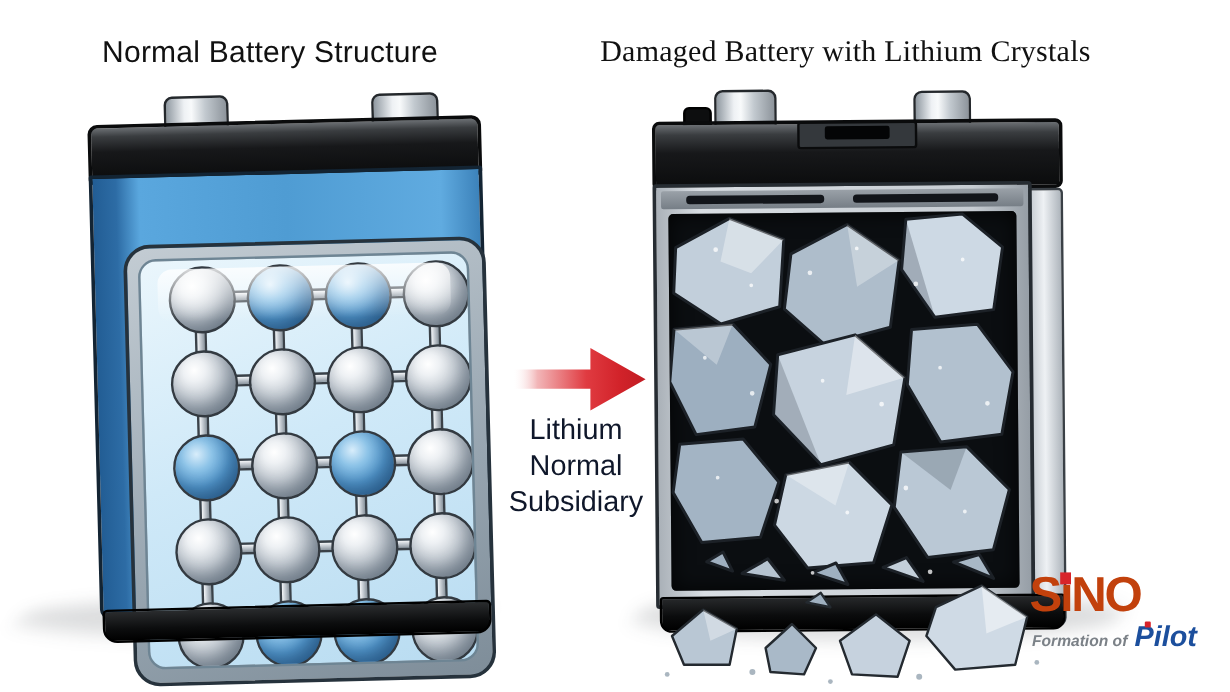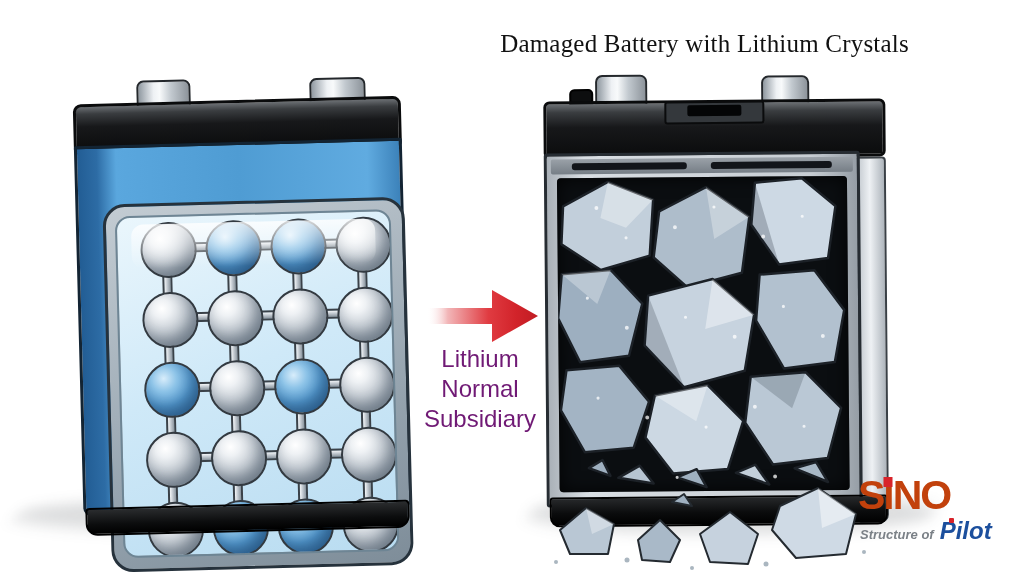--- a/index.html
+++ b/index.html
@@ -41,21 +41,21 @@
   .sphere.silver{background:radial-gradient(circle at 34% 28%,#ffffff 0%,#eef1f4 18%,#c6cdd4 45%,#9aa5ae 75%,#7f8a93 100%);}
   .sphere.blue{background:radial-gradient(circle at 34% 28%,#d8edfb 0%,#8ec4e8 25%,#4e93c9 55%,#2d6da5 85%,#235988 100%);}
   .rod-h{position:absolute;height:10px;background:linear-gradient(180deg,#f4f6f8,#c3cad1 45%,#8b959e);
          border:2px solid #3a4148;border-radius:5px;box-sizing:border-box;}
   .rod-v{position:absolute;width:10px;background:linear-gradient(90deg,#f4f6f8,#c3cad1 45%,#8b959e);
          border:2px solid #3a4148;border-radius:5px;box-sizing:border-box;}
 
   
   #arrow{position:absolute;left:428px;top:286px;width:112px;height:60px;}
   #transition-label{position:absolute;left:398px;top:344px;width:164px;text-align:center;
-      font-size:24px;line-height:30px;color:#701a75;}
+      font-size:24px;line-height:30px;color:#0f172a;}
 
   
   #battery-right{position:absolute;left:545px;top:74px;width:342px;height:450px;transform:rotate(-.5deg);}
   #battery-right .t1{left:52px;top:0;width:48px;height:36px;}
   #battery-right .t2{left:218px;top:2px;width:44px;height:34px;}
   #battery-right .knob{position:absolute;left:26px;top:14px;width:20px;height:18px;background:#0d0e0f;
       border:2px solid #000;border-radius:5px 5px 2px 2px;}
   #battery-right .cap{left:0;top:26px;width:336px;height:52px;border-radius:6px;}
   .cap-notch-outer{position:absolute;left:50%;top:-2px;transform:translateX(-50%);width:96px;height:19px;
       background:#34383c;border:2px solid #0a0b0c;border-radius:3px;}
@@ -87,20 +87,21 @@
   .logo-row2{display:flex;align-items:baseline;gap:6px;margin-top:1px;margin-left:2px;}
   .sub-text{font-size:13px;font-style:italic;color:#7b8187;font-weight:bold;}
   .sub-brand{font-size:24px;font-style:italic;font-weight:bold;color:#1c4f9d;position:relative;}
   .sub-brand::after{content:'';position:absolute;left:9px;top:1px;width:5px;height:5px;background:#d8232a;border-radius:1px;}
 </style>
 </head>
 <body>
 
 <div id="stage">
 
+  <div class="title" id="title-left">Normal Battery Structure</div>
   <div class="title" id="title-right">Damaged Battery with Lithium Crystals</div>
 
   <div class="ground-shadow" id="shadow-left"></div>
   <div class="ground-shadow" id="shadow-right"></div>
 
   <div id="battery-left">
     <div class="terminal t1"></div>
     <div class="terminal t2"></div>
     <div class="cap"></div>
     <div class="body">
@@ -270,18 +271,18 @@
         <circle cx="140" cy="86" r="2"></circle>
         <circle cx="214" cy="82" r="2.5"></circle>
       <circle cx="312" cy="70" r="2"></circle>
         <circle cx="4" cy="80" r="2"></circle>
     </g>
   </svg>
 
   <div id="logo">
     <div class="brand"><span>S</span><span class="logo-i">i</span><span>NO</span></div>
     <div class="logo-row2">
-      <span class="sub-text">Structure of</span>
+      <span class="sub-text">Formation of</span>
       <span class="sub-brand">Pilot</span>
     </div>
   </div>
 
 </div>
 
 </body></html>

